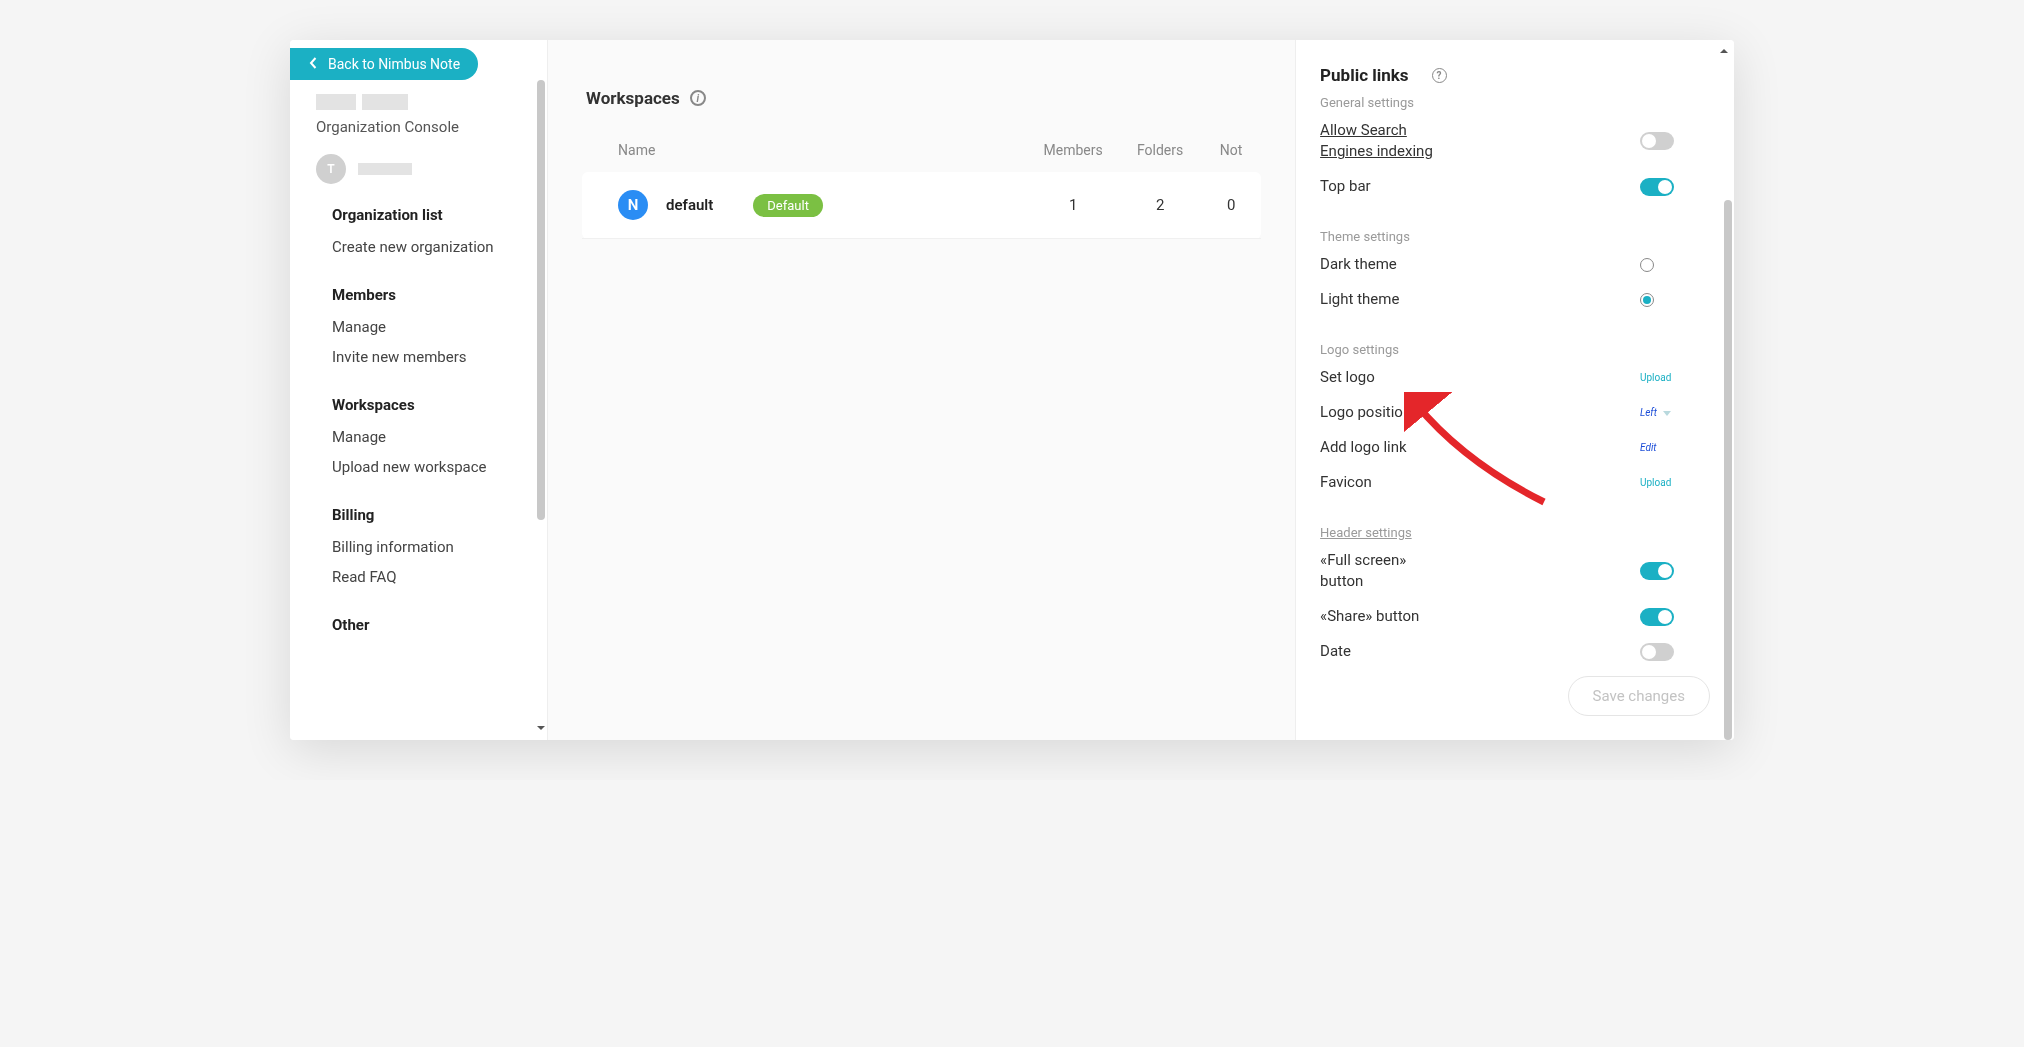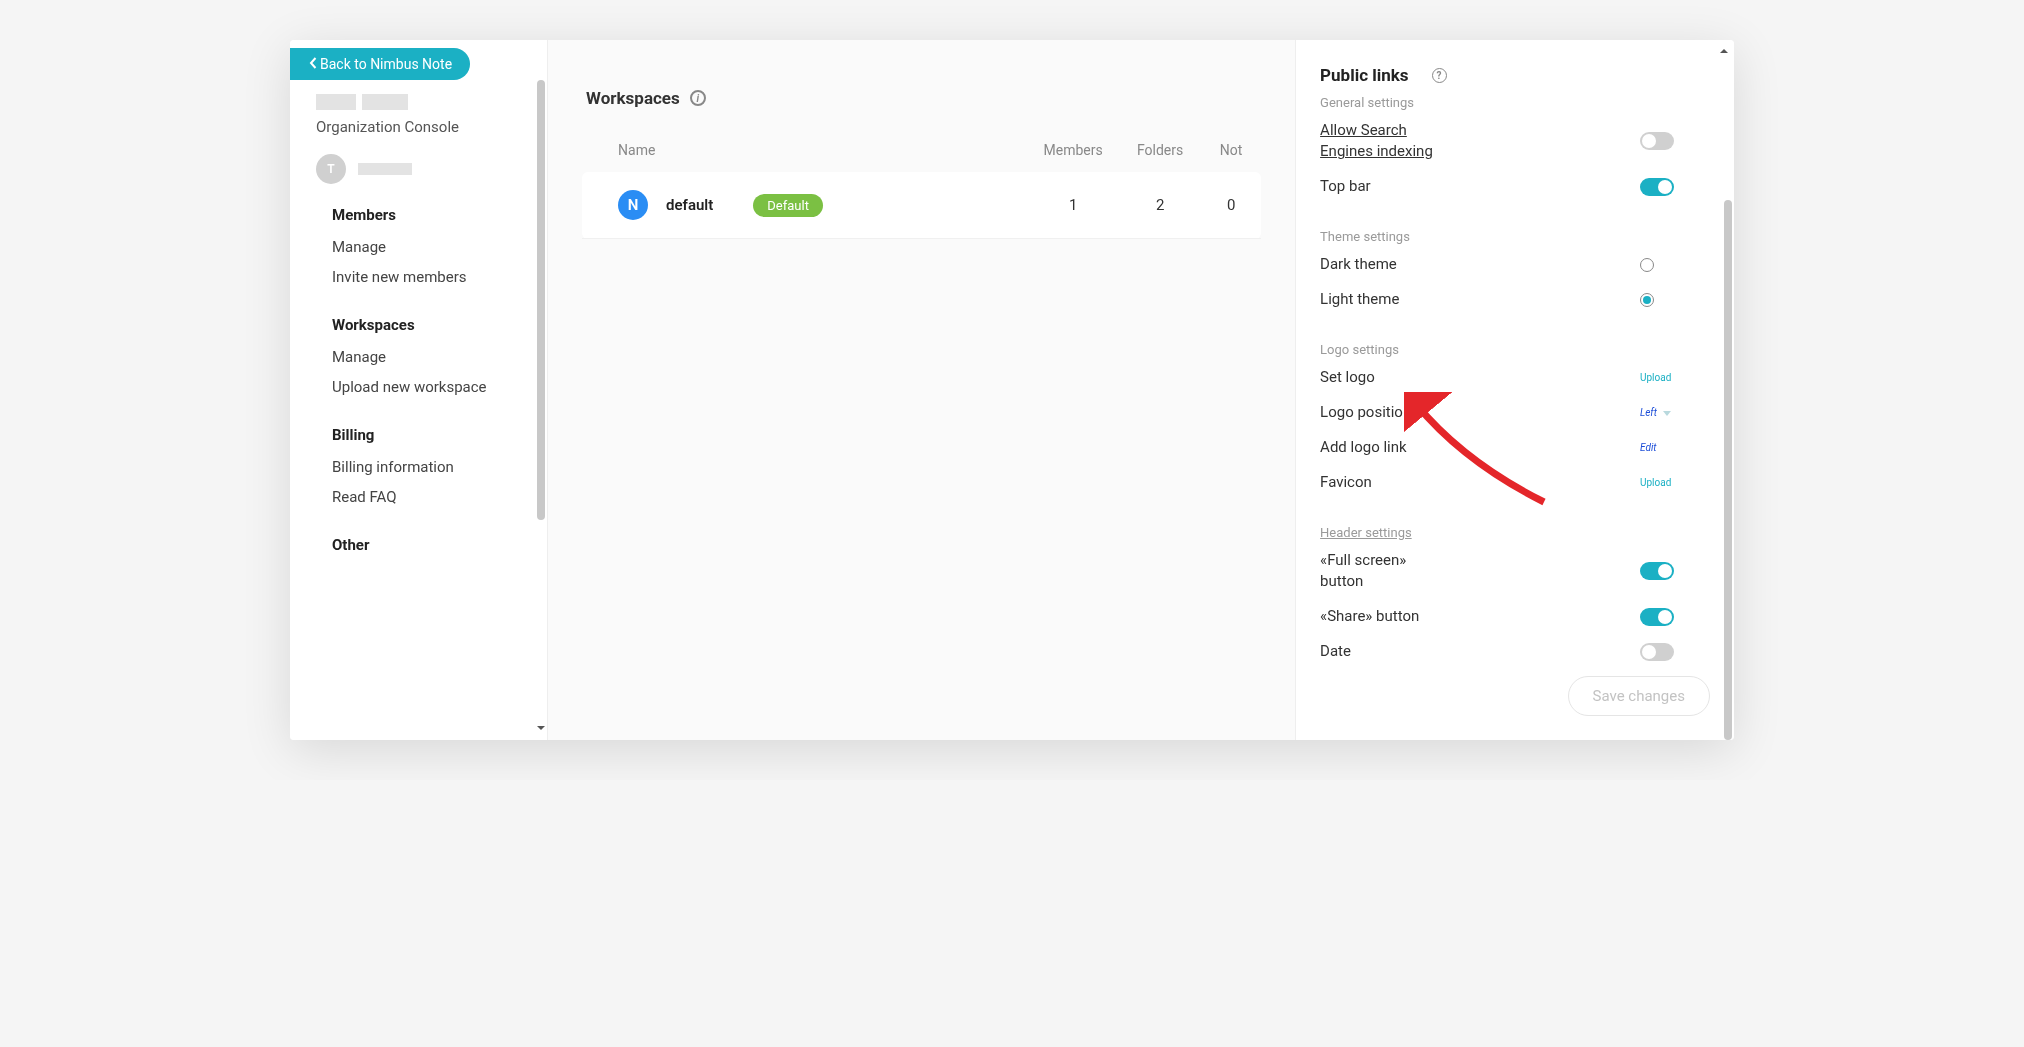--- a/index.html
+++ b/index.html
@@ -24,20 +24,21 @@
     flex-direction: column;
     position: relative;
   }
   .back-btn {
     background: #1bb0c4;
     color: #fff;
     font-size: 14px;
     padding: 8px 18px;
     display: inline-flex;
     align-items: center;
+    gap: 8px;
     border-bottom-right-radius: 18px;
     border-top-right-radius: 18px;
     width: fit-content;
     cursor: pointer;
     margin-top: 8px;
   }
   .back-btn svg { width: 12px; height: 12px; fill: #fff; }
   .sidebar-redact-row { margin: 14px 0 0 26px; display: flex; gap: 6px; }
   .redact-box { background: #e3e3e3; height: 16px; }
   .redact-box.a { width: 40px; }
@@ -152,20 +153,24 @@
         <span class="redact-box b"></span>
     </div>
     <div class="org-console">Organization Console</div>
     <div class="user-row">
       <div class="avatar">T</div>
       <div class="user-name-redact"></div>
     </div>
 
     <div class="nav">
 
+      <div class="nav-group">
+        <div class="nav-heading">Organization list</div>
+        <div class="nav-item">Create new organization</div>
+      </div>
 
 
       <div class="nav-group">
         <div class="nav-heading">Members</div>
         <div class="nav-item">Manage</div>
         <div class="nav-item">Invite new members</div>
       </div>
 
       <div class="nav-group">
         <div class="nav-heading">Workspaces</div>

